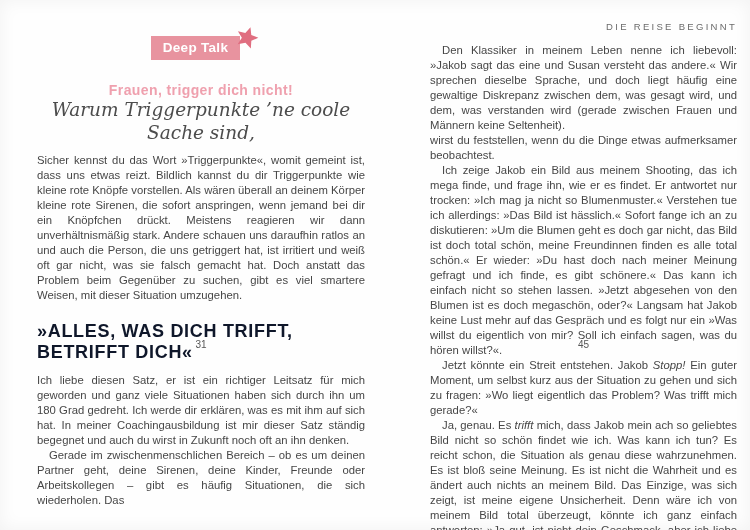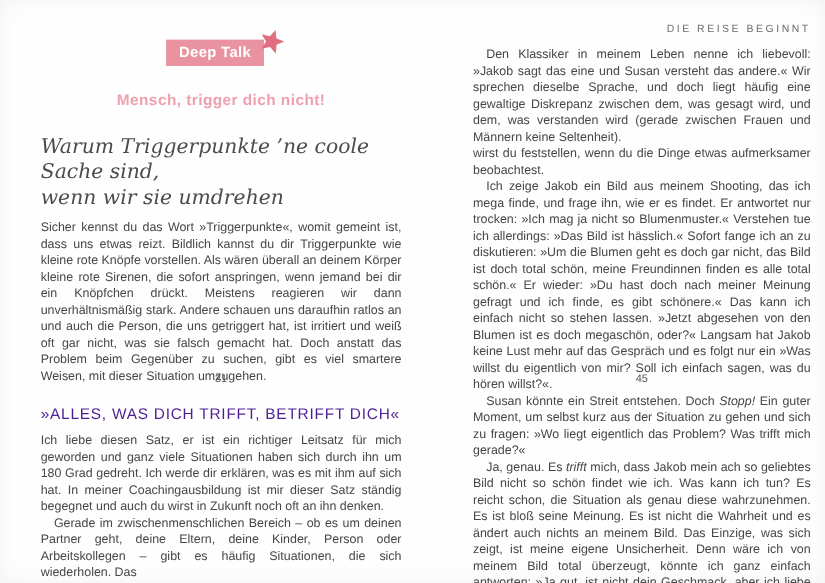--- a/index.html
+++ b/index.html
@@ -43,22 +43,22 @@
   }
   .page-title {
     margin-top:19px;
     text-align:center;
     color:#efa0ae;
     font-weight:bold;
     font-size:14px;
     letter-spacing:0.4px;
   }
   .script-title {
-    margin-top:24px;
-    text-align:left;
+    margin-top:0;
+    text-align:center;
     font-family:"DejaVu Serif", serif;
     font-style:italic;
     font-size:18.5px;
     line-height:23px;
     color:#4c4c4c;
   }
 
   
   .running-header {
     margin-top:21px;
@@ -76,24 +76,24 @@
     font-size:11.3px;
     line-height:15px;
     color:#464646;
     hyphens:auto;
     -webkit-hyphens:auto;
   }
   .body-p.indent { text-indent:12px; }
   .body-p em { font-style:italic; }
   .section-heading {
     margin:18px 0 10px 0;
-    font-size:14px;
-    font-weight:normal;
+    font-size:18px;
+    font-weight:bold;
     letter-spacing:0.7px;
-    color:#4c1d95;
+    color:#0f172a;
   }
 
   .page-number {
     position:absolute;
     bottom:25px; left:0;
     width:100%;
     text-align:center;
     font-size:10px;
     color:#565656;
   }
@@ -105,43 +105,42 @@
 
   <div class="badge-row">
     <span class="badge">Deep Talk</span>
     <span class="star">
       <svg viewBox="0 0 24 24" width="26" height="26" style="transform:rotate(18deg);">
         <path d="M12 1.6 L14.9 8.1 L21.9 8.6 L16.6 13.2 L18.4 20.2 L12 16.6 L5.6 20.2 L7.4 13.2 L2.1 8.6 L9.1 8.1 Z" fill="#e06e80"></path>
       </svg>
     </span>
   </div>
 
-  <div class="page-title">Mensch, trigger dich nicht!</div>
+  <div class="page-title">Frauen, trigger dich nicht!</div>
 
   <div class="script-title">
     <div>Warum Triggerpunkte ’ne coole Sache sind,</div>
-    <div>wenn wir sie umdrehen</div>
   </div>
 
   <div class="body-text">
       <p class="body-p"><span>Sicher kennst du das Wort »Triggerpunkte«, womit gemeint ist, dass uns etwas reizt. Bildlich kannst du dir Triggerpunkte wie kleine rote Knöpfe vorstellen. Als wären überall an deinem Körper kleine rote Sirenen, die sofort anspringen, wenn jemand bei dir ein Knöpfchen drückt. Meistens reagieren wir dann unverhältnismäßig stark. Andere schauen uns daraufhin ratlos an und auch die Person, die uns getriggert hat, ist irritiert und weiß oft gar nicht, was sie falsch gemacht hat. Doch anstatt das Problem beim Gegenüber zu suchen, gibt es viel smartere Weisen, mit dieser Situation umzugehen.</span></p>
       <h3 class="section-heading">»ALLES, WAS DICH TRIFFT, BETRIFFT DICH«</h3>
       <p class="body-p"><span>Ich liebe diesen Satz, er ist ein richtiger Leitsatz für mich geworden und ganz viele Situationen haben sich durch ihn um 180 Grad gedreht. Ich werde dir erklären, was es mit ihm auf sich hat. In meiner Coachingausbildung ist mir dieser Satz ständig begegnet und auch du wirst in Zukunft noch oft an ihn denken.</span></p>
-      <p class="body-p indent"><span>Gerade im zwischenmenschlichen Bereich – ob es um deinen Partner geht, deine Eltern, deine Kinder, Person oder Arbeitskollegen – gibt es häufig Situationen, die sich wiederholen. Das</span></p>
+      <p class="body-p indent"><span>Gerade im zwischenmenschlichen Bereich – ob es um deinen Partner geht, deine Sirenen, deine Kinder, Freunde oder Arbeitskollegen – gibt es häufig Situationen, die sich wiederholen. Das</span></p>
     </div>
 
   <div class="page-number">31</div>
 </div>
 
 <div class="page page-right">
 
   <div class="running-header">DIE REISE BEGINNT</div>
 
   <div class="body-text">
       <p class="body-p indent"><span>Den Klassiker in meinem Leben nenne ich liebevoll: »Jakob sagt das eine und Susan versteht das andere.« Wir sprechen dieselbe Sprache, und doch liegt häufig eine gewaltige Diskrepanz zwischen dem, was gesagt wird, und dem, was verstanden wird (gerade zwischen Frauen und Männern keine Seltenheit).</span></p>
       <p class="body-p"><span>wirst du feststellen, wenn du die Dinge etwas aufmerksamer beobachtest.</span></p>
       <p class="body-p indent"><span>Ich zeige Jakob ein Bild aus meinem Shooting, das ich mega finde, und frage ihn, wie er es findet. Er antwortet nur trocken: »Ich mag ja nicht so Blumenmuster.« Verstehen tue ich allerdings: »Das Bild ist hässlich.« Sofort fange ich an zu diskutieren: »Um die Blumen geht es doch gar nicht, das Bild ist doch total schön, meine Freundinnen finden es alle total schön.« Er wieder: »Du hast doch nach meiner Meinung gefragt und ich finde, es gibt schönere.« Das kann ich einfach nicht so stehen lassen. »Jetzt abgesehen von den Blumen ist es doch megaschön, oder?« Langsam hat Jakob keine Lust mehr auf das Gespräch und es folgt nur ein »Was willst du eigentlich von mir? Soll ich einfach sagen, was du hören willst?«.</span></p>
-      <p class="body-p indent"><span>Susan könnte ein Streit entstehen. Doch </span><em>Stopp!</em><span> Ein guter Moment, um selbst kurz aus der Situation zu gehen und sich zu fragen: »Wo liegt eigentlich das Problem? Was trifft mich gerade?«</span></p>
+      <p class="body-p indent"><span>Jetzt könnte ein Streit entstehen. Jakob </span><em>Stopp!</em><span> Ein guter Moment, um selbst kurz aus der Situation zu gehen und sich zu fragen: »Wo liegt eigentlich das Problem? Was trifft mich gerade?«</span></p>
       <p class="body-p indent"><span>Ja, genau. Es </span><em>trifft</em><span> mich, dass Jakob mein ach so geliebtes Bild nicht so schön findet wie ich. Was kann ich tun? Es reicht schon, die Situation als genau diese wahrzunehmen. Es ist bloß seine Meinung. Es ist nicht die Wahrheit und es ändert auch nichts an meinem Bild. Das Einzige, was sich zeigt, ist meine eigene Unsicherheit. Denn wäre ich von meinem Bild total überzeugt, könnte ich ganz einfach antworten: »Ja gut, ist nicht dein Geschmack, aber ich liebe es.« Punkt.</span></p>
     </div>
 
   <div class="page-number">45</div>
 </div>
 
 </body></html>

